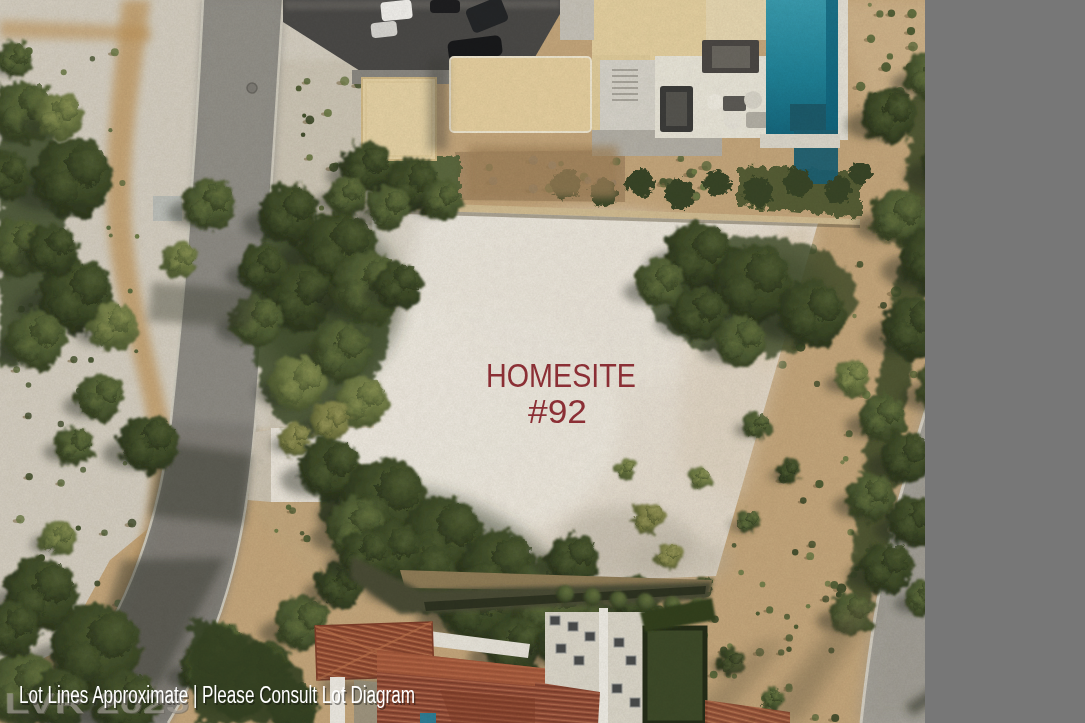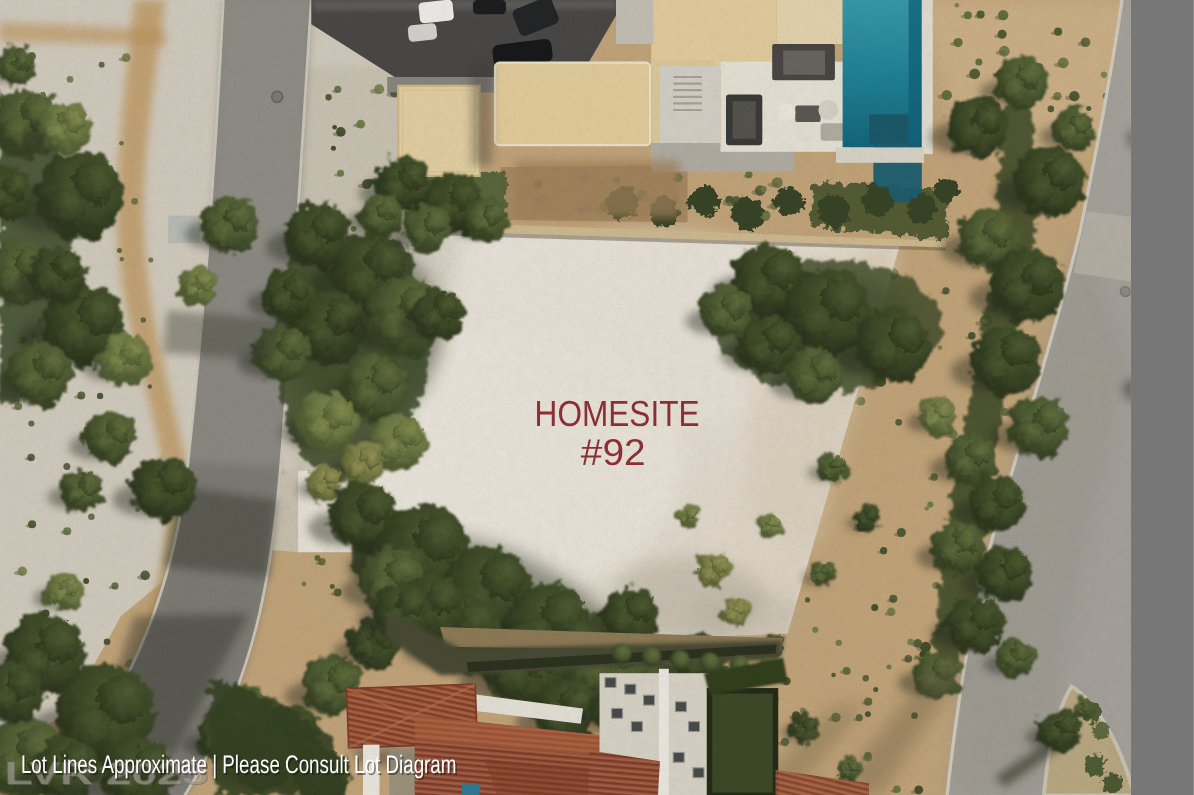--- a/index.html
+++ b/index.html
@@ -1,15 +1,15 @@
 <!DOCTYPE html>
 <html><head><meta charset="utf-8"><style>
 html,body{margin:0;padding:0;background:#777;}
 *{font-family:"Liberation Sans",sans-serif;}
-#wrap{position:relative;width:1028px;height:723px;overflow:hidden;}
+#wrap{position:relative;width:925px;height:723px;overflow:hidden;}
 </style></head><body>
 <div id="wrap">
 <svg width="1085" height="723" viewBox="0 0 1085 723" xmlns="http://www.w3.org/2000/svg">
 <defs>
 <filter id="b1" x="-30%" y="-30%" width="160%" height="160%">
           <feGaussianBlur stdDeviation="1"></feGaussianBlur>
         </filter>
 <filter id="b2" x="-40%" y="-40%" width="180%" height="180%">
           <feGaussianBlur stdDeviation="2"></feGaussianBlur>
         </filter>

